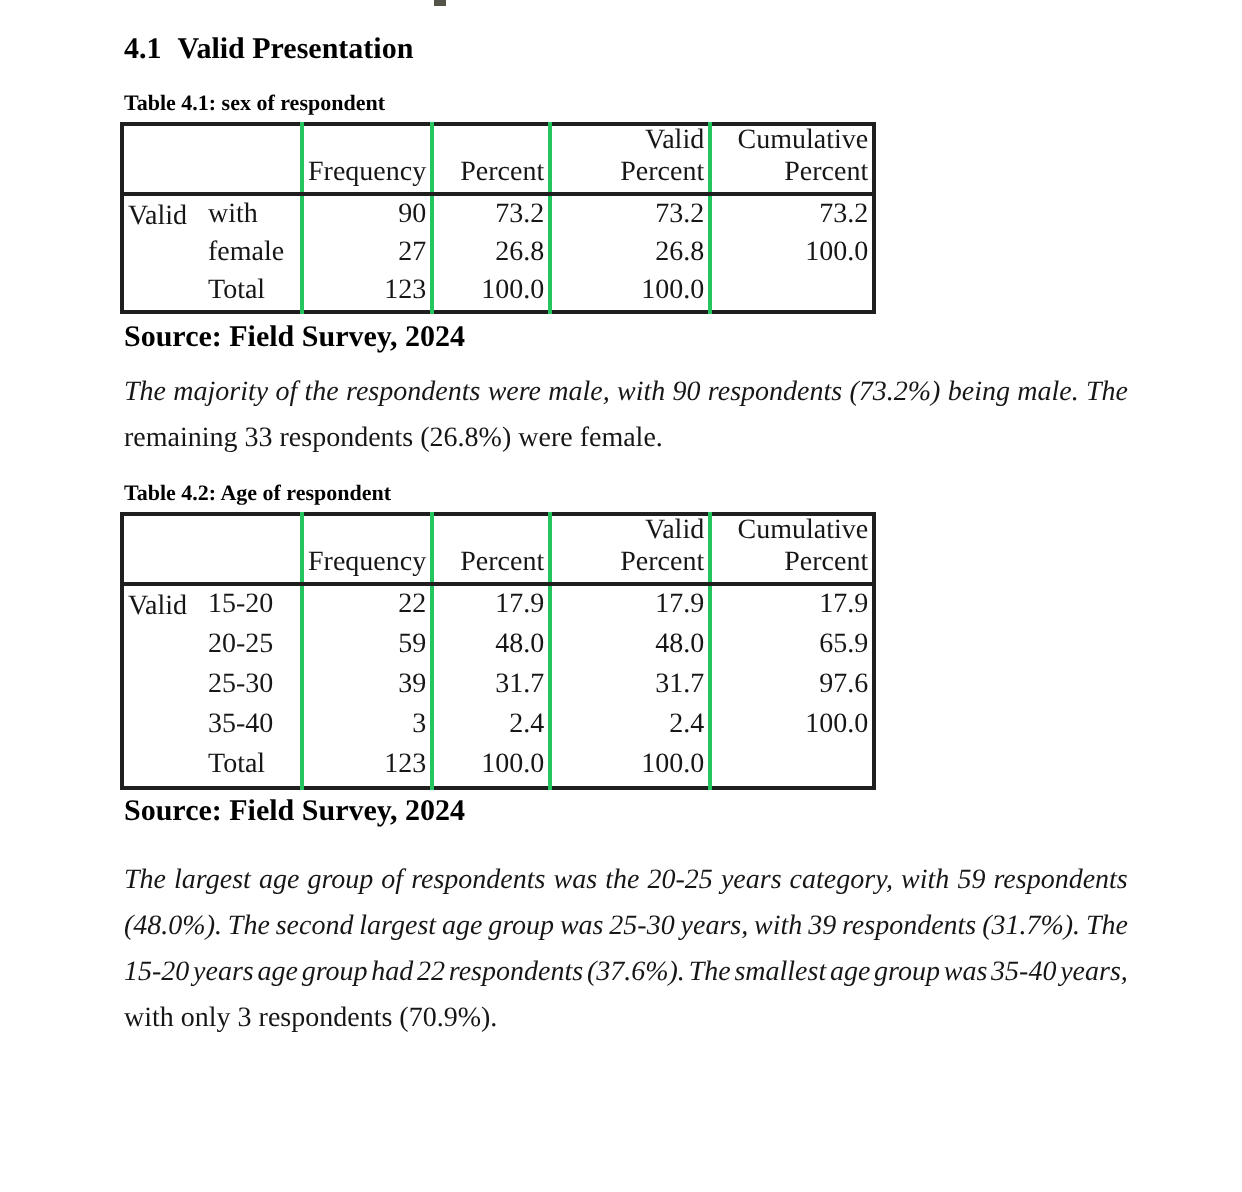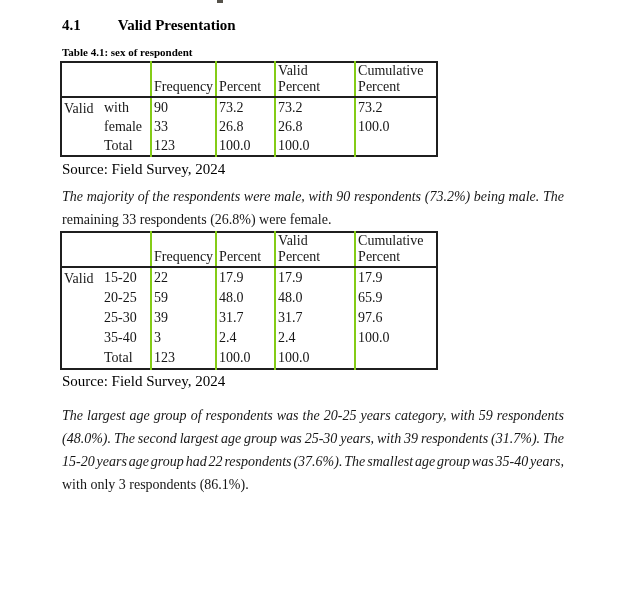--- a/index.html
+++ b/index.html
@@ -19,21 +19,21 @@
   }
   .artifact {
     position: absolute;
     left: 217px; top: 0;
     width: 6px; height: 3px;
     background: #55524a;
   }
   .heading {
     font-size: 15px; font-weight: bold; color: #000;
     line-height: 19px;
-    display: flex; gap: 37px;
+    display: flex; gap: 8px;
     margin: 0;
   }
   .caption {
     font-size: 11px; font-weight: bold; color: #000;
     line-height: 17px;
     margin: 9px 0 0 0;
   }
   .caption.c2 { margin-top: 8px; }
   table.spss {
     border-collapse: collapse;
@@ -53,26 +53,26 @@
     font-weight: normal;
     text-align: left;
     overflow: hidden;
   }
   table.spss thead th {
     vertical-align: bottom;
     height: 32px;
     padding-bottom: 1px;
     border-bottom: 2px solid #1f1f1f;
   }
-  table.spss .bl { border-left: 2px solid #84cc16; }
+  table.spss .bl { border-left: 2px solid #22c55e; text-align: right; }
   table.t1 tbody td { height: 19px; vertical-align: middle; }
   table.t2 tbody td { height: 20px; vertical-align: middle; }
   td.grp { vertical-align: top !important; padding-top: 2px !important; line-height: 17px; }
   .source {
-    font-size: 15px; font-weight: normal; color: #000;
+    font-size: 15px; font-weight: bold; color: #000;
     line-height: 17px;
     margin: 4px 0 0 0;
   }
   .source.s2 { margin-top: 3px; }
   .para { margin: 7px 0 0 0; font-size: 14px; }
   .para.p2 { margin-top: 14px; }
   .jline {
     height: 23px; line-height: 23px;
     overflow: hidden;
     white-space: nowrap;
@@ -115,21 +115,21 @@
       <tr>
         <td class="grp" rowspan="3">Valid</td>
         <td>with</td>
         <td class="bl">90</td>
         <td class="bl">73.2</td>
         <td class="bl">73.2</td>
         <td class="bl">73.2</td>
       </tr>
       <tr>
         <td>female</td>
-        <td class="bl">33</td>
+        <td class="bl">27</td>
         <td class="bl">26.8</td>
         <td class="bl">26.8</td>
         <td class="bl">100.0</td>
       </tr>
       <tr>
         <td>Total</td>
         <td class="bl">123</td>
         <td class="bl">100.0</td>
         <td class="bl">100.0</td>
         <td class="bl"></td>
@@ -152,20 +152,21 @@
         <span>90</span>
         <span>respondents</span>
         <span>(73.2%)</span>
         <span>being</span>
         <span>male.</span>
         <span>The</span>
       </div>
     <div class="jline">remaining 33 respondents (26.8%) were female.</div>
   </div>
 
+  <div class="caption c2">Table 4.2: Age of respondent</div>
 
   <table class="spss t2">
     <colgroup>
         <col class="c-group">
         <col class="c-cat">
         <col class="c-freq">
         <col class="c-pct">
         <col class="c-vpct">
         <col class="c-cpct">
       </colgroup>
@@ -263,15 +264,15 @@
         <span>respondents</span>
         <span>(37.6%).</span>
         <span>The</span>
         <span>smallest</span>
         <span>age</span>
         <span>group</span>
         <span>was</span>
         <span>35-40</span>
         <span>years,</span>
       </div>
-    <div class="jline">with only 3 respondents (86.1%).</div>
+    <div class="jline">with only 3 respondents (70.9%).</div>
   </div>
 </div>
 
 </body></html>

